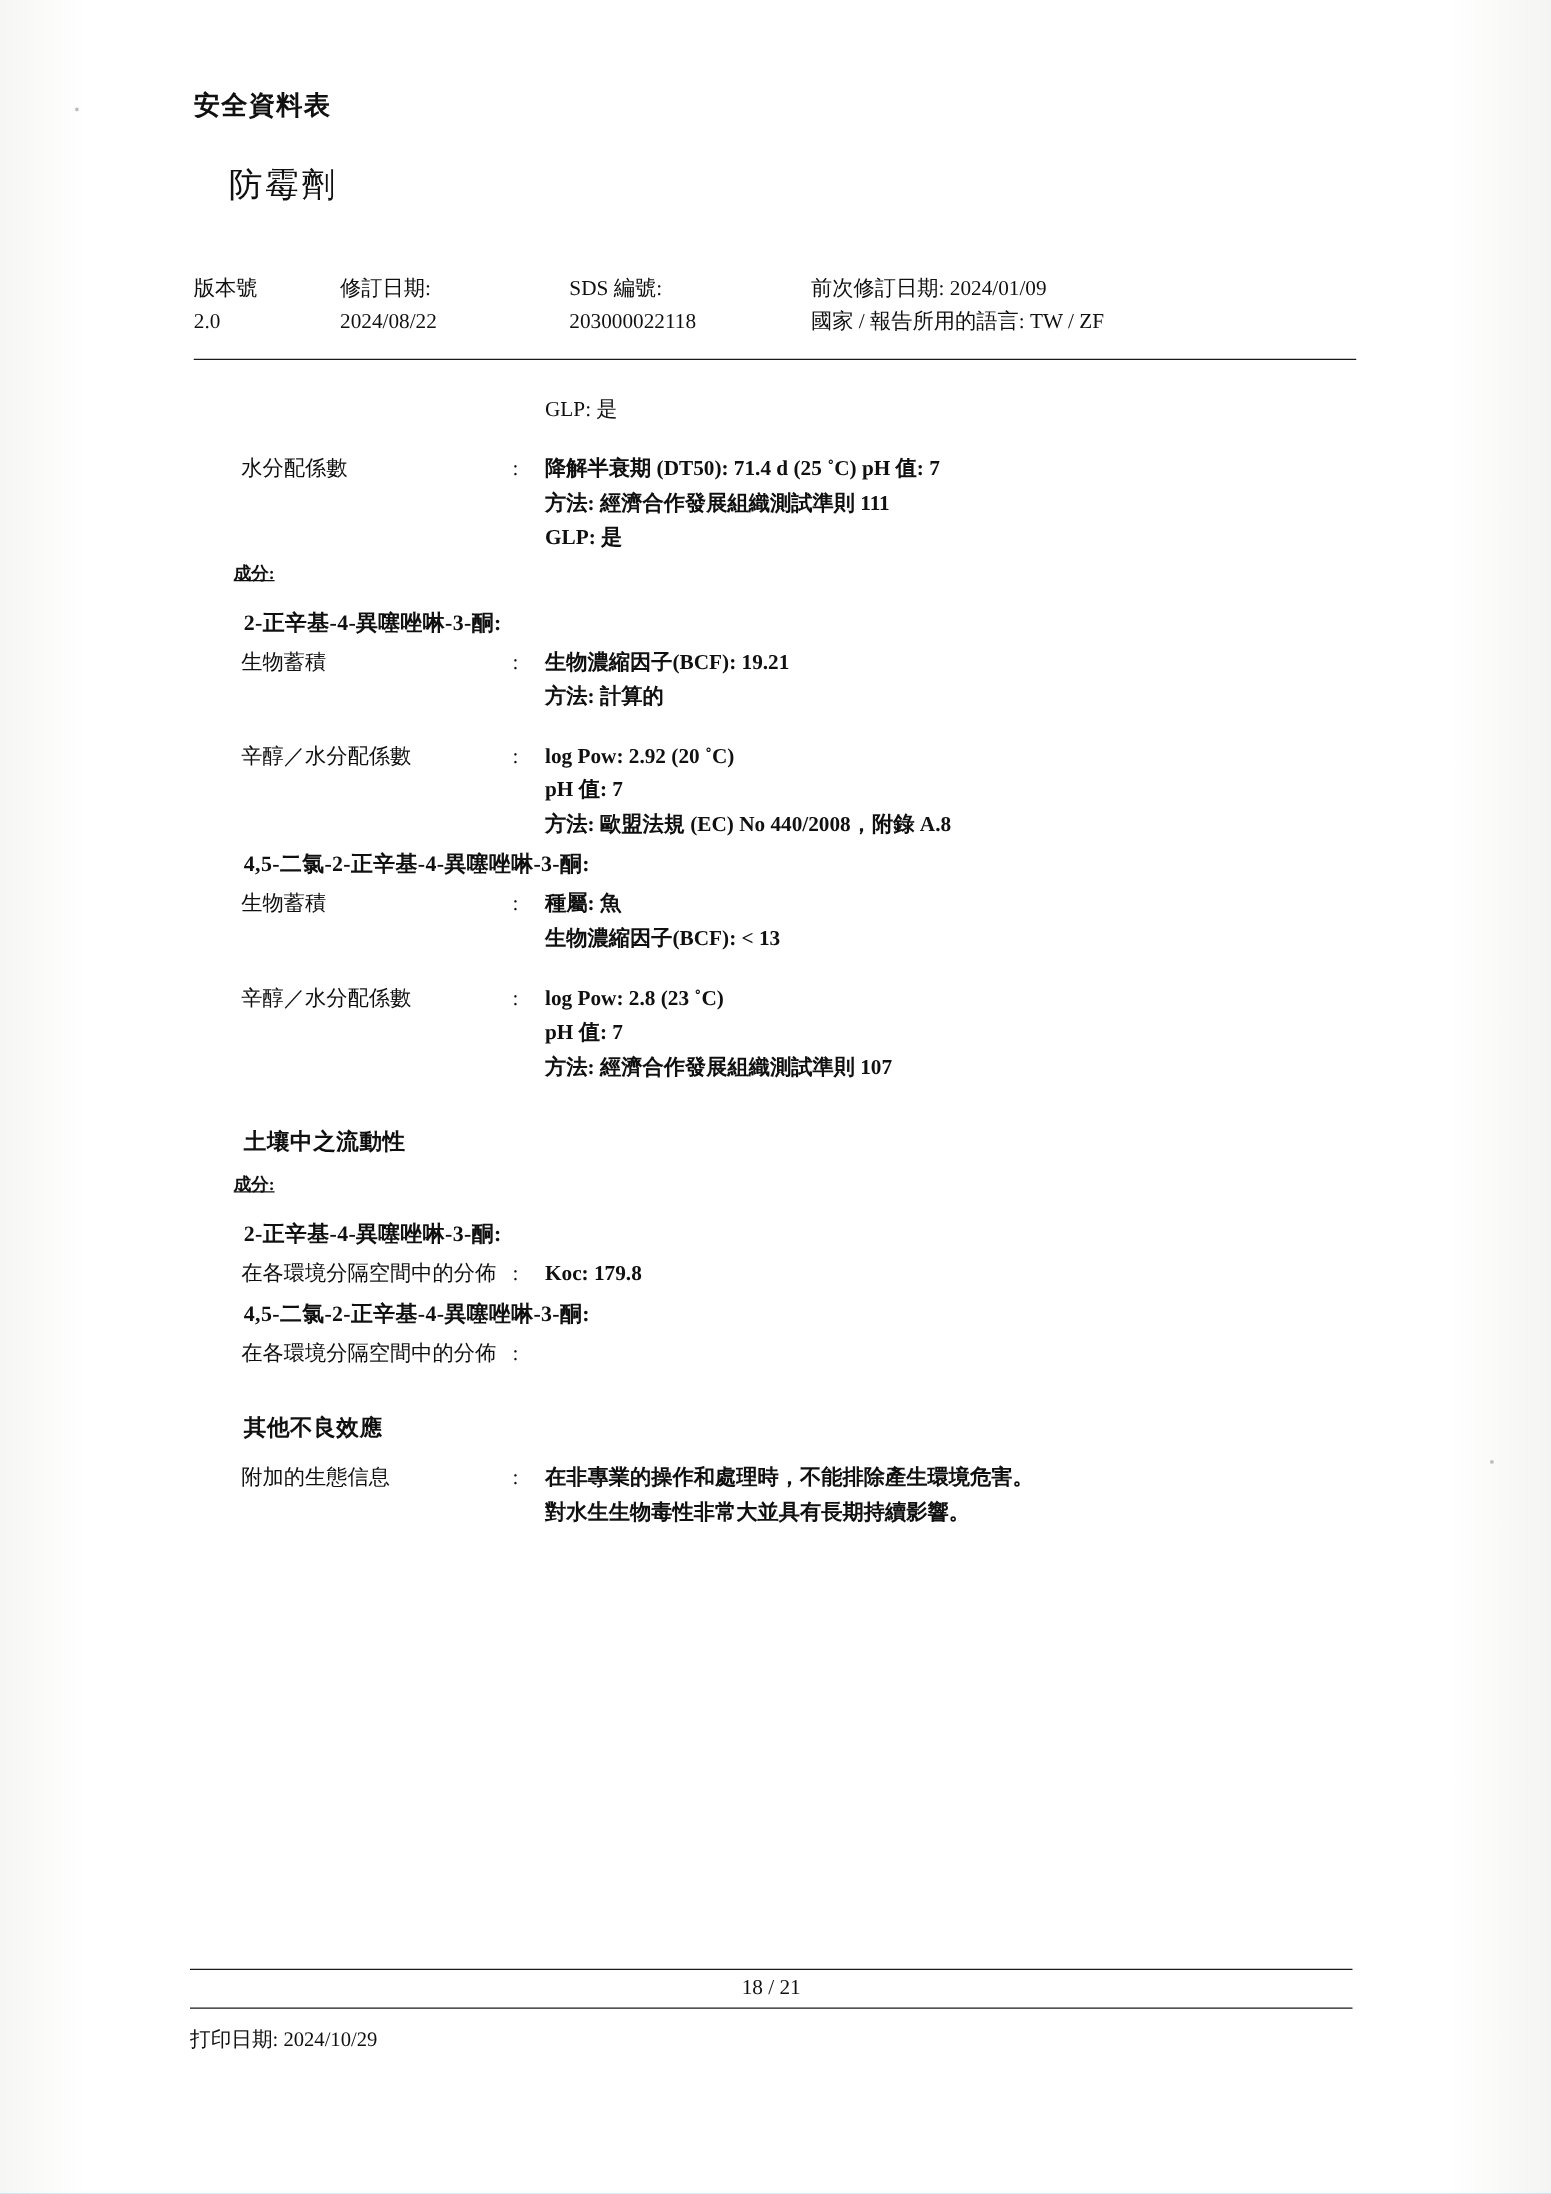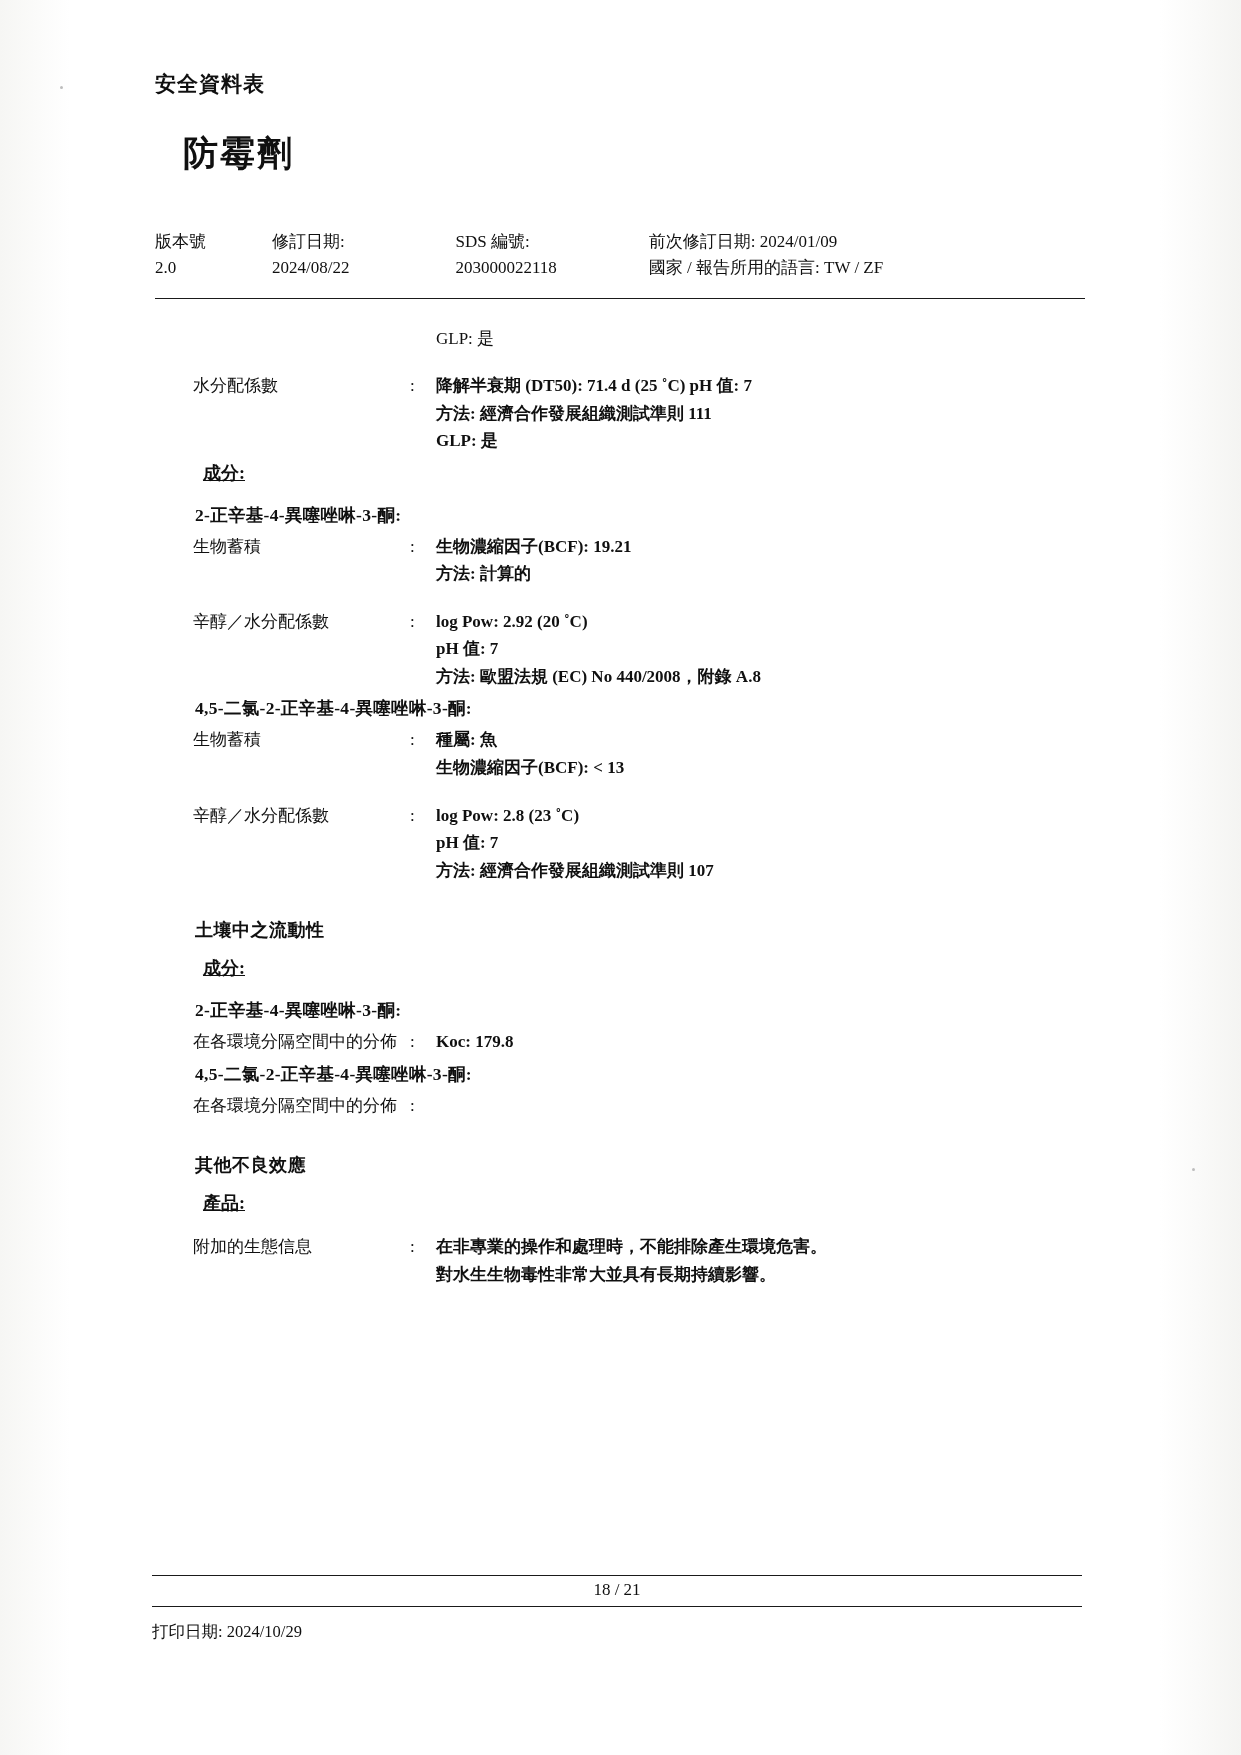--- a/index.html
+++ b/index.html
@@ -38,22 +38,22 @@
     width: 930px;
   }
 
   .sds-title {
     font-size: 21px;
     font-weight: bold;
     letter-spacing: 1px;
     margin: 0 0 32px 0;
   }
   .product-title {
-    font-size: 35px;
-    font-weight: bold;
+    font-size: 27px;
+    font-weight: normal;
     letter-spacing: 2px;
     margin: 0 0 52px 28px;
   }
 
   
   .meta {
     display: flex;
     font-size: 17px;
     line-height: 1.55;
     margin-bottom: 16px;
@@ -96,24 +96,24 @@
   }
   .row .desc div { white-space: pre-wrap; font-weight: bold; }
 
   .section-head {
     font-size: 18px;
     font-weight: bold;
     margin: 34px 0 14px 40px;
     letter-spacing: 0.5px;
   }
   .sub-head {
-    font-size: 18px;
+    font-size: 14px;
     font-weight: bold;
     text-decoration: underline;
-    margin: 0 0 18px 48px;
+    margin: 0 0 18px 32px;
   }
   .substance {
     font-size: 17.5px;
     font-weight: bold;
     margin: 4px 0 6px 40px;
     letter-spacing: 0.3px;
   }
 
   .gap-sm { height: 14px; }
 
@@ -257,21 +257,20 @@
       </div>
     </div>
 
     <div class="substance">4,5-二氯-2-正辛基-4-異噻唑啉-3-酮:</div>
     <div class="row">
       <div class="term">在各環境分隔空間中的分佈</div>
       <div class="colon">:</div>
     </div>
 
     <div class="section-head">其他不良效應</div>
-    <div class="sub-head">產品:</div>
 
     <div class="row">
       <div class="term">附加的生態信息</div>
       <div class="colon">:</div>
       <div class="desc">
         <div>在非專業的操作和處理時，不能排除產生環境危害。</div>
         <div>對水生生物毒性非常大並具有長期持續影響。</div>
       </div>
     </div>
 

